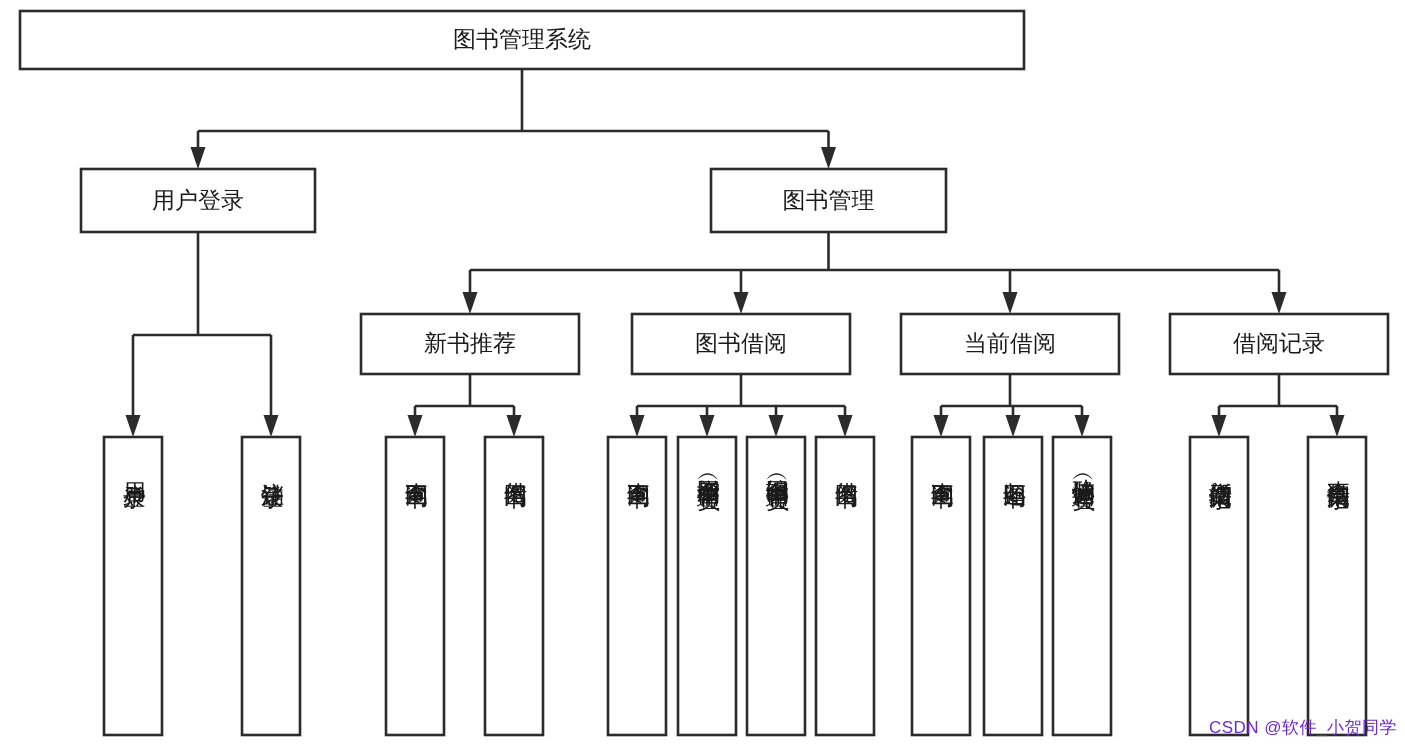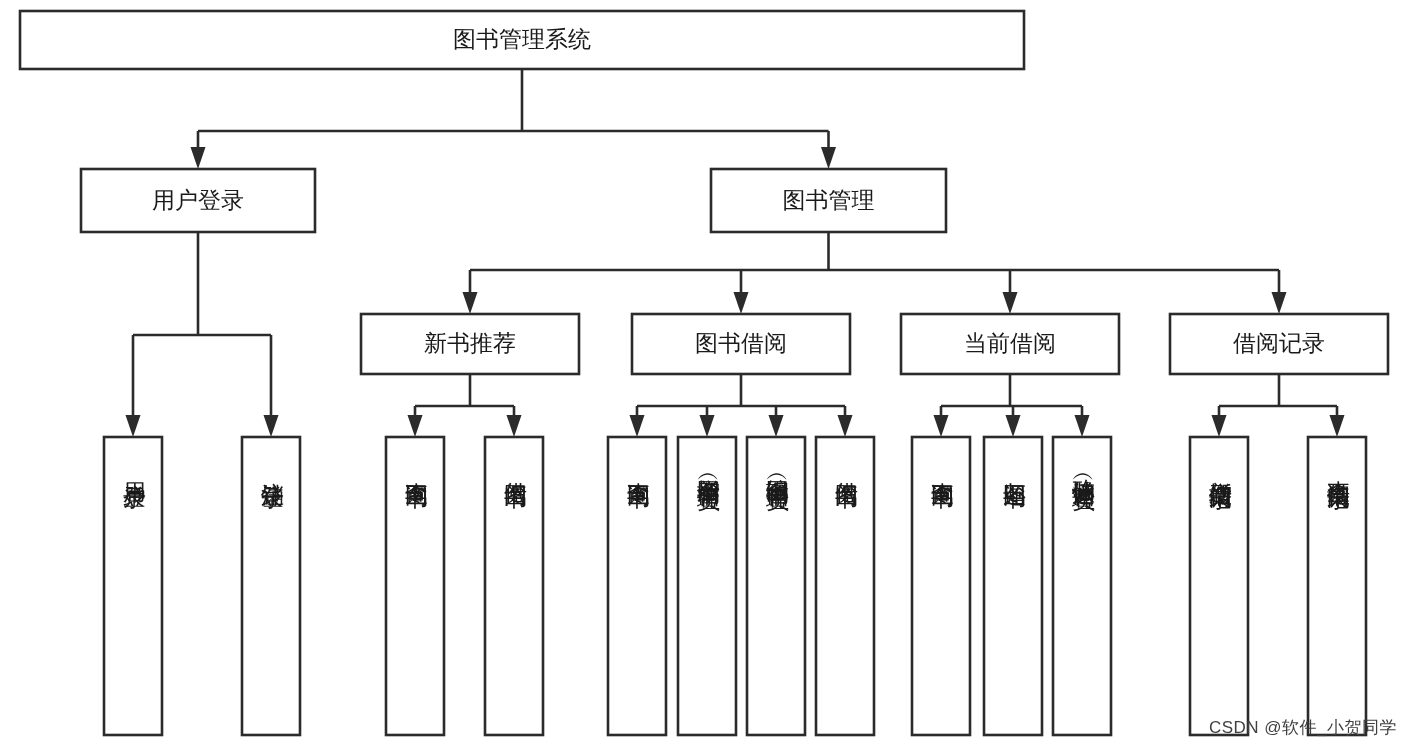--- a/index.html
+++ b/index.html
@@ -55,21 +55,21 @@
   .link-arrow {
     fill: #2b2b2b;
     stroke: none;
   }
   .watermark {
     position: absolute;
     right: 8px;
     bottom: 8px;
     font-family: "Liberation Sans", "DejaVu Sans", sans-serif;
     font-size: 17px;
-    color: #404040;
+    color: #6d28d9;
     letter-spacing: 0.5px;
     white-space: nowrap;
     pointer-events: none;
   }
 </style>
 </head>
 <body>
 
 <div id="diagram-root">
   <svg class="flow" viewBox="0 0 1405 747" xmlns="http://www.w3.org/2000/svg">

